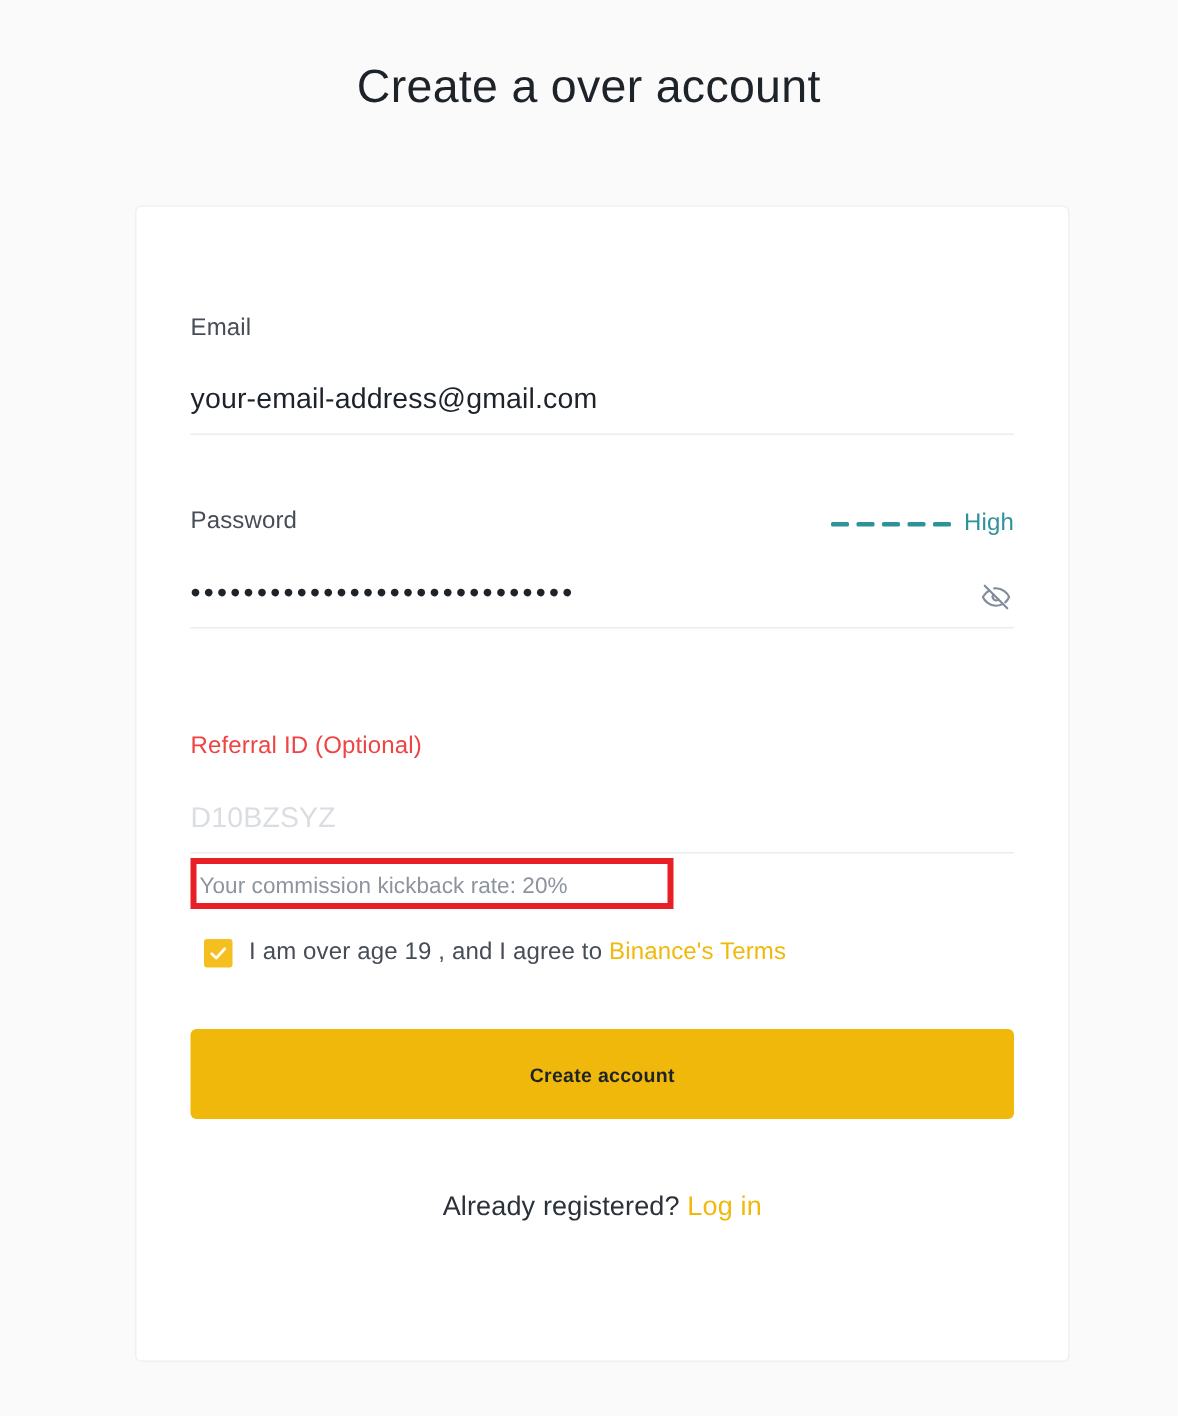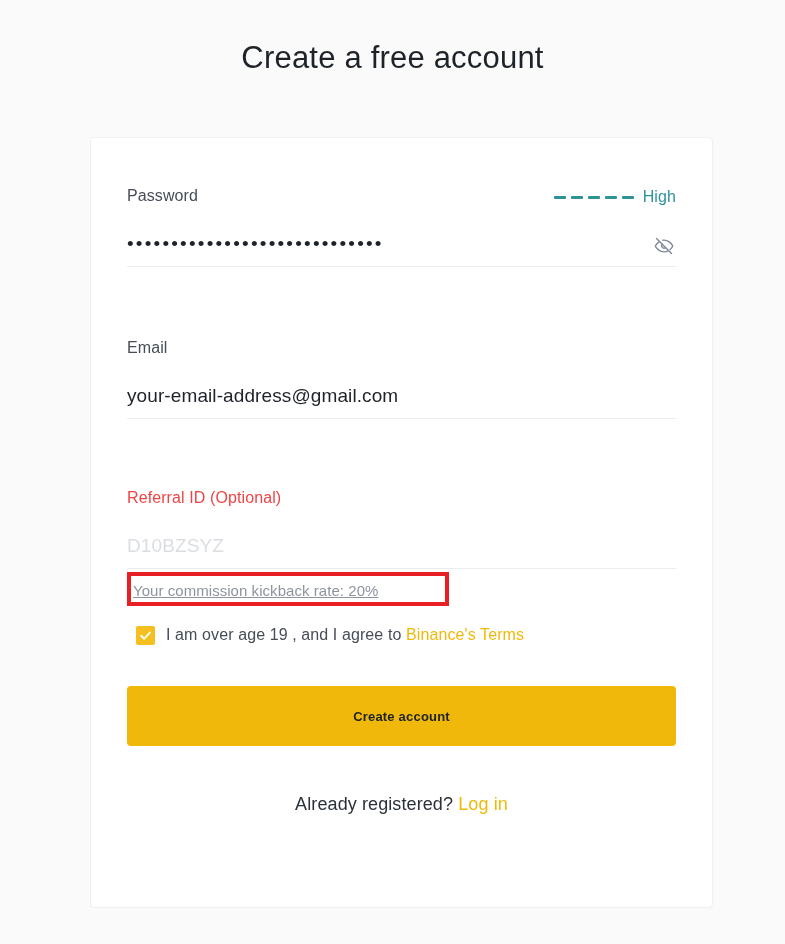--- a/index.html
+++ b/index.html
@@ -137,21 +137,20 @@
   }
   .kickback-note {
     position: absolute;
     left: 6px;
     top: 5px;
     font-size: 15px;
     color: #8d949e;
     line-height: 20px;
     letter-spacing: 0.05px;
     white-space: nowrap;
-    text-decoration: underline;
   }
   .annotation-box {
     position: absolute;
     left: 0px;
     top: -4px;
     width: 322px;
     height: 34px;
     border: 4px solid #e81f25;
     box-sizing: border-box;
     background: #ffffff;
@@ -215,24 +214,29 @@
     letter-spacing: 0.1px;
   }
   .login-link {
     color: #f0b90b;
     cursor: pointer;
   }
 </style>
 </head>
 <body>
 
-<h1 class="page-title">Create a free account</h1>
+<h1 class="page-title">Create a over account</h1>
 
 <div class="card">
   <div class="card-inner">
+
+    <div class="field field-email">
+      <div class="field-label">Email</div>
+      <div class="field-value" placeholder="Email">your-email-address@gmail.com</div>
+    </div>
 
     <div class="field field-password">
       <div class="field-label">Password</div>
 
       <div class="strength">
         <div class="strength-bars">
           <span class="strength-bar"></span>
           <span class="strength-bar"></span>
           <span class="strength-bar"></span>
           <span class="strength-bar"></span>
@@ -244,25 +248,20 @@
       <div class="pw-dots" placeholder="Password">•••••••••••••••••••••••••••••</div>
 
       <div class="eye-toggle">
         <svg width="20" height="20" viewBox="0 0 24 24" fill="none" stroke="#818b9c" stroke-width="1.7" stroke-linecap="round" stroke-linejoin="round">
           <path d="M3 3 L21 21"></path>
           <path d="M10.6 5.1A10.9 10.9 0 0 1 12 5c5 0 9.3 4 10.5 7a13.1 13.1 0 0 1-3.1 4.3"></path>
           <path d="M6.6 6.8A13.3 13.3 0 0 0 1.5 12C2.7 15 7 19 12 19a11.3 11.3 0 0 0 4.8-1.1"></path>
           <path d="M9.9 9.9a3 3 0 0 0 4.2 4.2"></path>
         </svg>
       </div>
-    </div>
-
-    <div class="field field-email">
-      <div class="field-label">Email</div>
-      <div class="field-value" placeholder="Email">your-email-address@gmail.com</div>
     </div>
 
     <div class="field field-referral">
       <div class="field-label muted">Referral ID (Optional)</div>
       <div class="field-value muted" placeholder="Referral ID (Optional)">D10BZSYZ</div>
     </div>
 
     <div class="kickback-wrap">
       <div class="annotation-box"></div>
       <div class="kickback-note">Your commission kickback rate: 20%</div>

